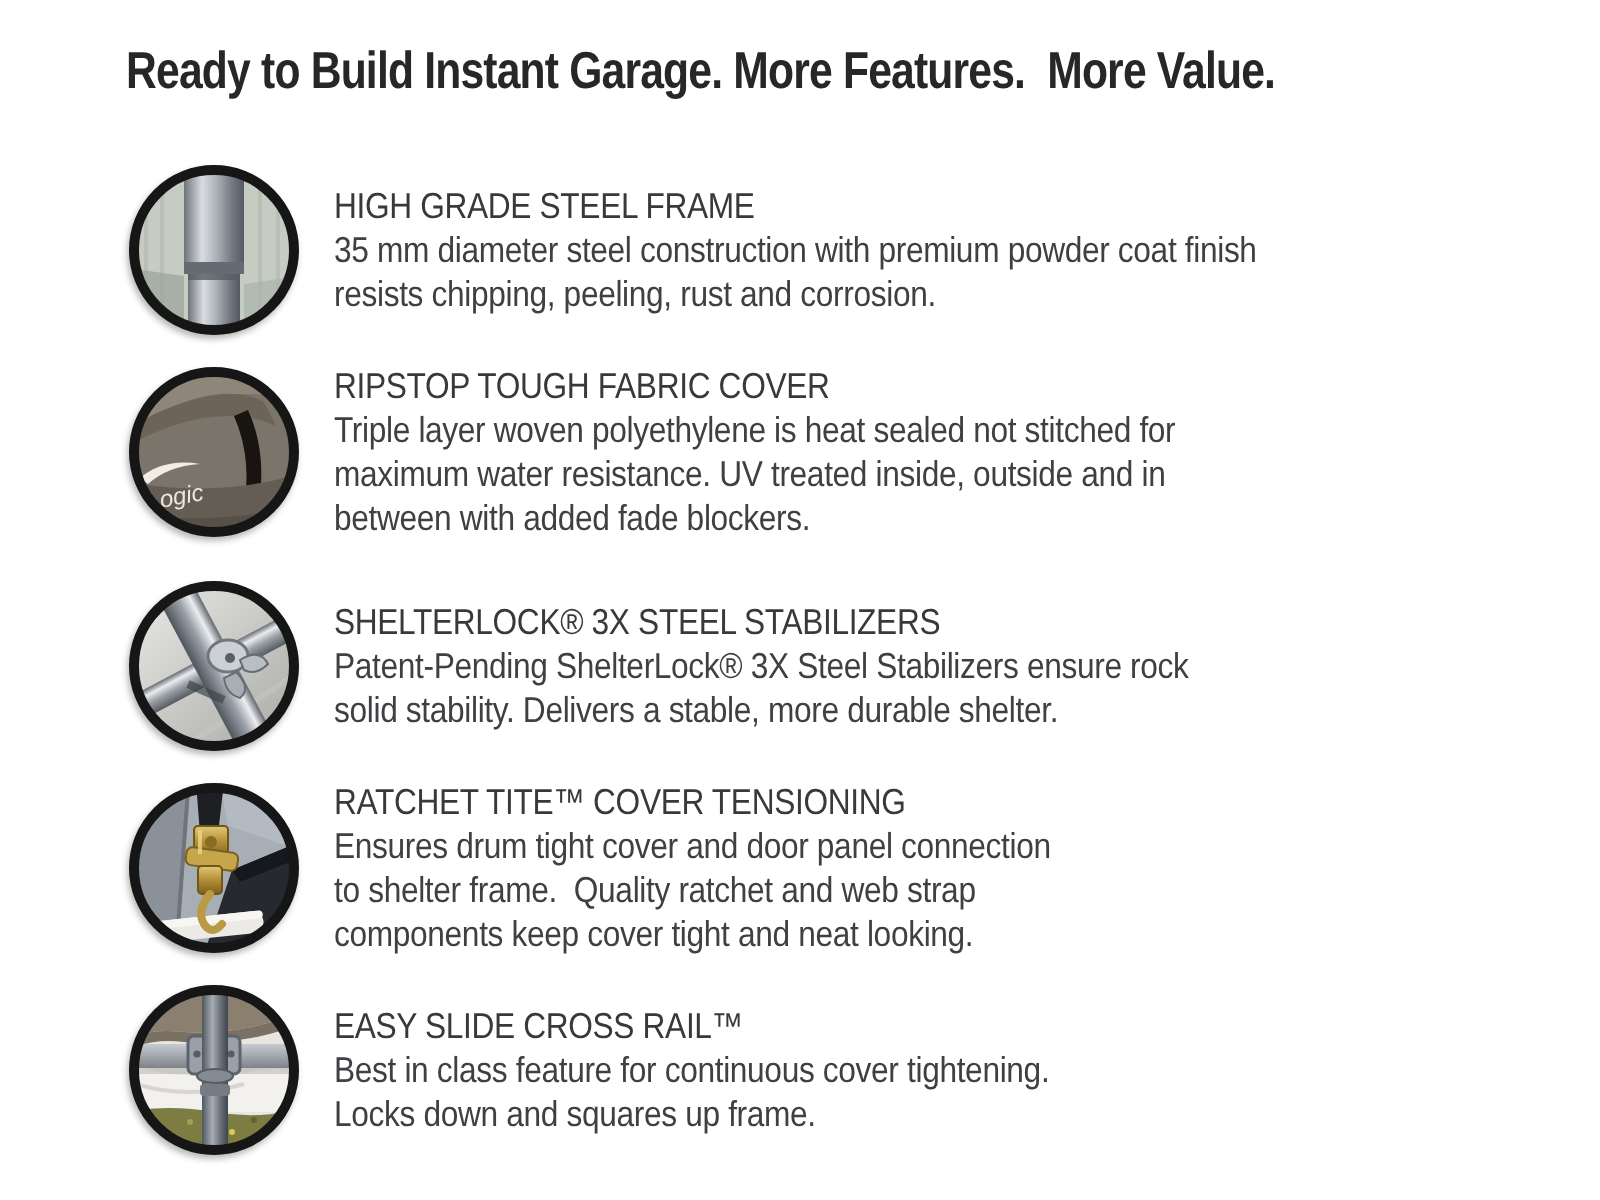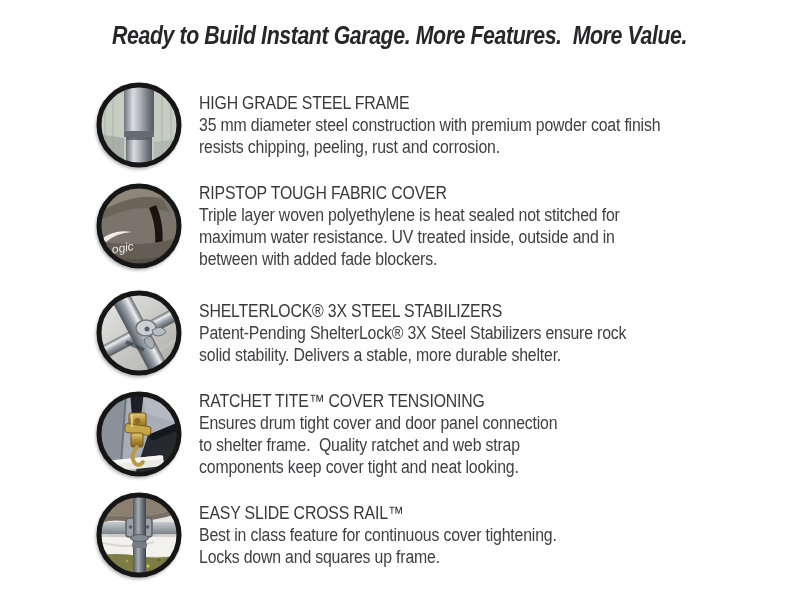--- a/index.html
+++ b/index.html
@@ -3,28 +3,28 @@
 <meta charset="utf-8">
 <style>
   html, body { margin: 0; padding: 0; }
   body {
     width: 800px; height: 600px; overflow: hidden;
     background: #ffffff;
     font-family: "Liberation Sans", "DejaVu Sans", sans-serif;
   }
   .page { position: relative; width: 800px; height: 600px; background: #ffffff; }
 
-  .title-wrap { padding-top: 22px; display: flex; justify-content: center; font-style: italic; }
+  .title-wrap { padding-top: 22px; display: flex; justify-content: flex-start; }
   .page-title {
     font-size: 26px; font-weight: bold; color: #27272a;
     letter-spacing: -0.5px; white-space: pre; line-height: 26px;
     transform: scaleX(0.82); transform-origin: center top;
   }
 
-  .features { margin-top: 34px; padding-left: 96px; }
+  .features { margin-top: 34px; padding-left: 64px; }
   .feature { display: flex; align-items: center; margin-bottom: 14px; }
   .feature:nth-child(2) { margin-bottom: 20px; }
 
   .icon-wrap { width: 86px; height: 86px; flex: 0 0 86px; }
   svg.icon { display: block; filter: drop-shadow(-1px 2px 1.5px rgba(0,0,0,0.28)); }
 
   .feature-text {
     margin-left: 17px; color: #404044;
     transform: scaleX(0.88); transform-origin: left center;
   }

